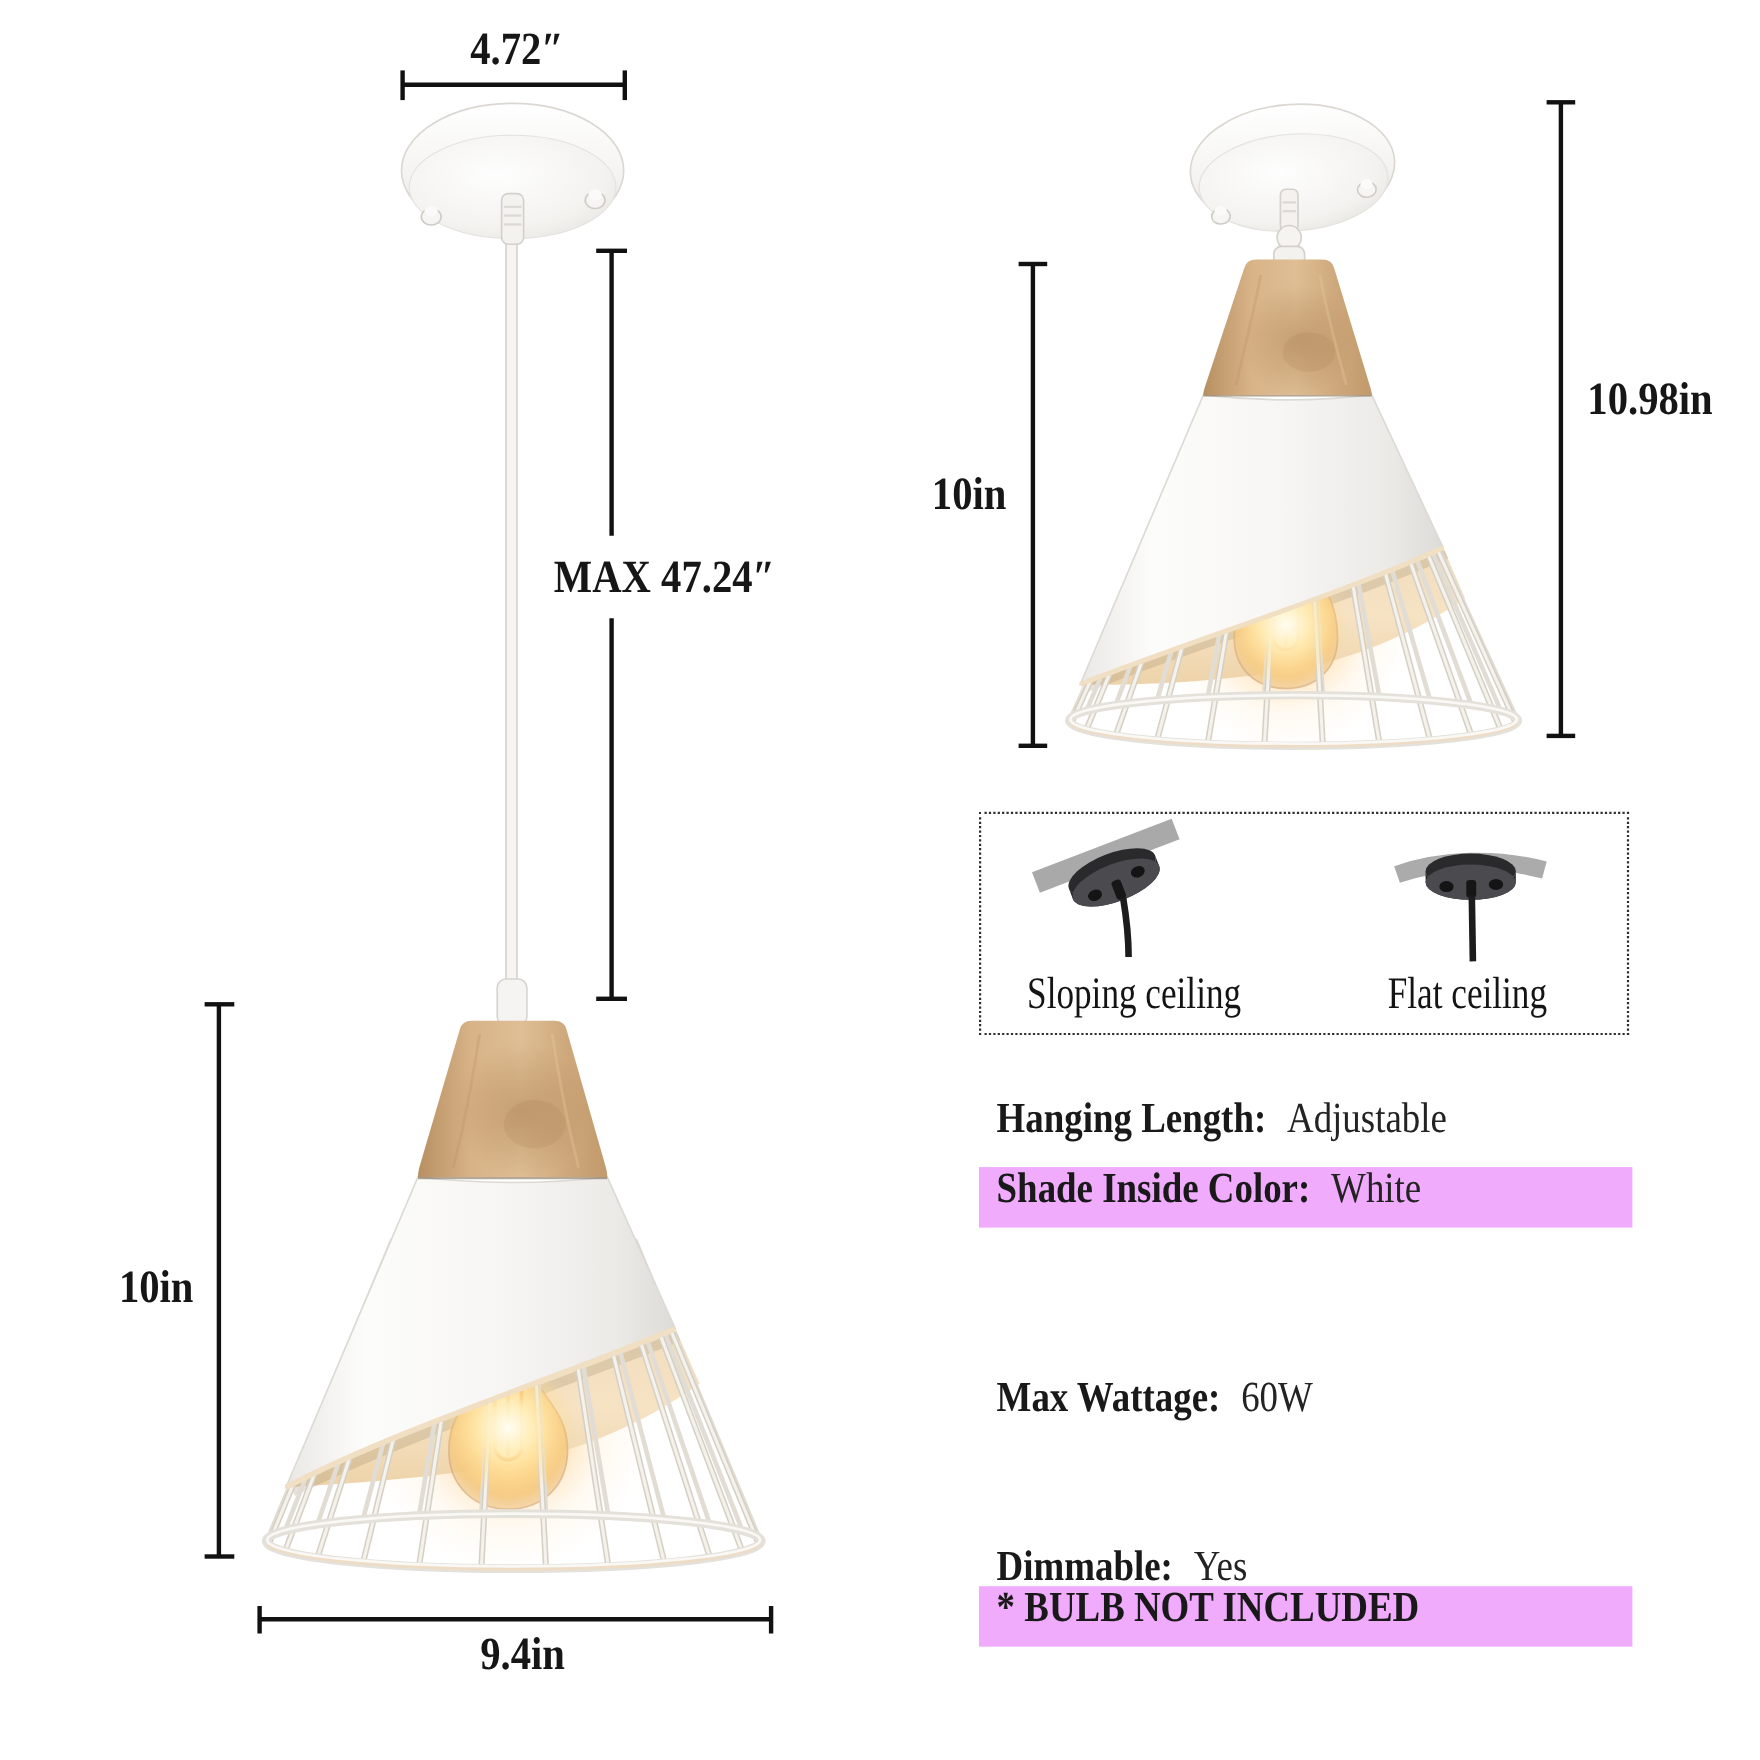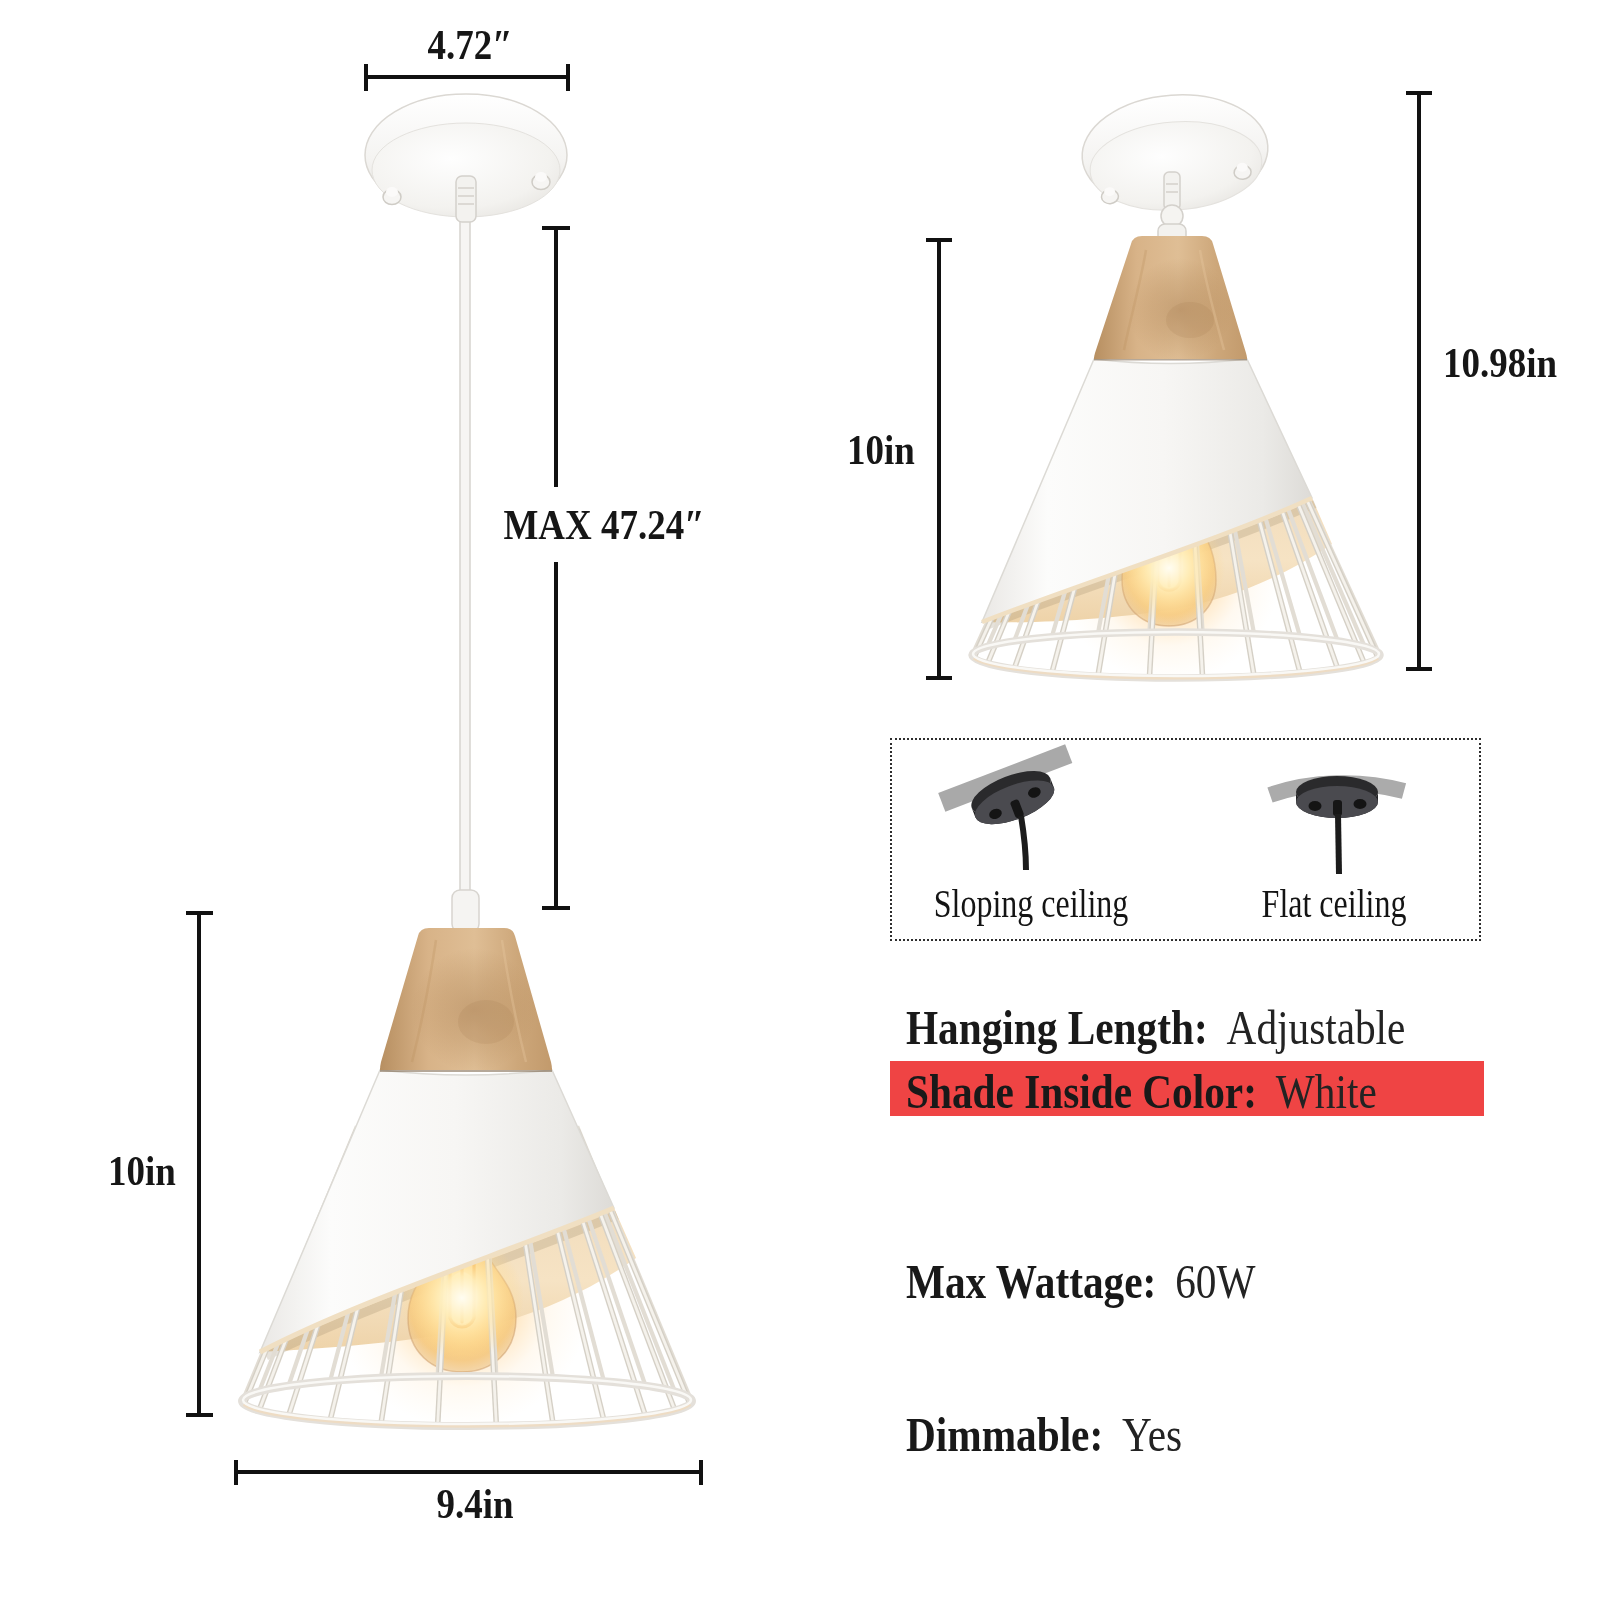--- a/index.html
+++ b/index.html
@@ -18,24 +18,24 @@
   .mount-label {
     position:absolute; transform:translate(-50%,-50%) scaleX(0.78);
     font-size:41px; color:#141414; white-space:nowrap; line-height:1;
   }
   .mount-box {
     position:absolute; left:890px; top:738px; width:591px; height:203px;
     border:2px dotted #2e2e2e; box-sizing:border-box;
   }
   .spec-row {
     position:absolute; left:890px; width:594px; height:55px;
-    display:flex; align-items:flex-end; padding-left:16px; box-sizing:border-box;
-    font-size:48px; white-space:nowrap; line-height:1;
-  }
-  .spec-row.highlight { background:#ef4444; }
+    display:flex; align-items:flex-start; padding-left:16px; box-sizing:border-box;
+    font-size:39px; white-space:nowrap; line-height:1;
+  }
+  .spec-row.highlight { background:#f0abfc; }
   .spec-text { display:flex; align-items:baseline; gap:22px; transform:scaleX(0.86); transform-origin:0 50%; }
   .spec-label { font-weight:bold; color:#191919; }
   .spec-value { font-weight:normal; color:#232323; }
 </style>
 </head>
 <body>
 
 <div class="canvas">
 
   <svg class="art" width="1600" height="1600" viewBox="0 0 1600 1600" aria-hidden="true">
@@ -345,14 +345,19 @@
       <span class="spec-label">Max Wattage:</span>
       <span class="spec-value">60W</span>
     </div>
   </div>
   <div class="spec-row" style="top:1404px">
     <div class="spec-text">
       <span class="spec-label">Dimmable:</span>
       <span class="spec-value">Yes</span>
     </div>
   </div>
+  <div class="spec-row highlight" style="top:1441.5px">
+    <div class="spec-text">
+      <span class="spec-label">* BULB NOT INCLUDED</span>
+    </div>
+  </div>
 
 </div>
 
 </body></html>

